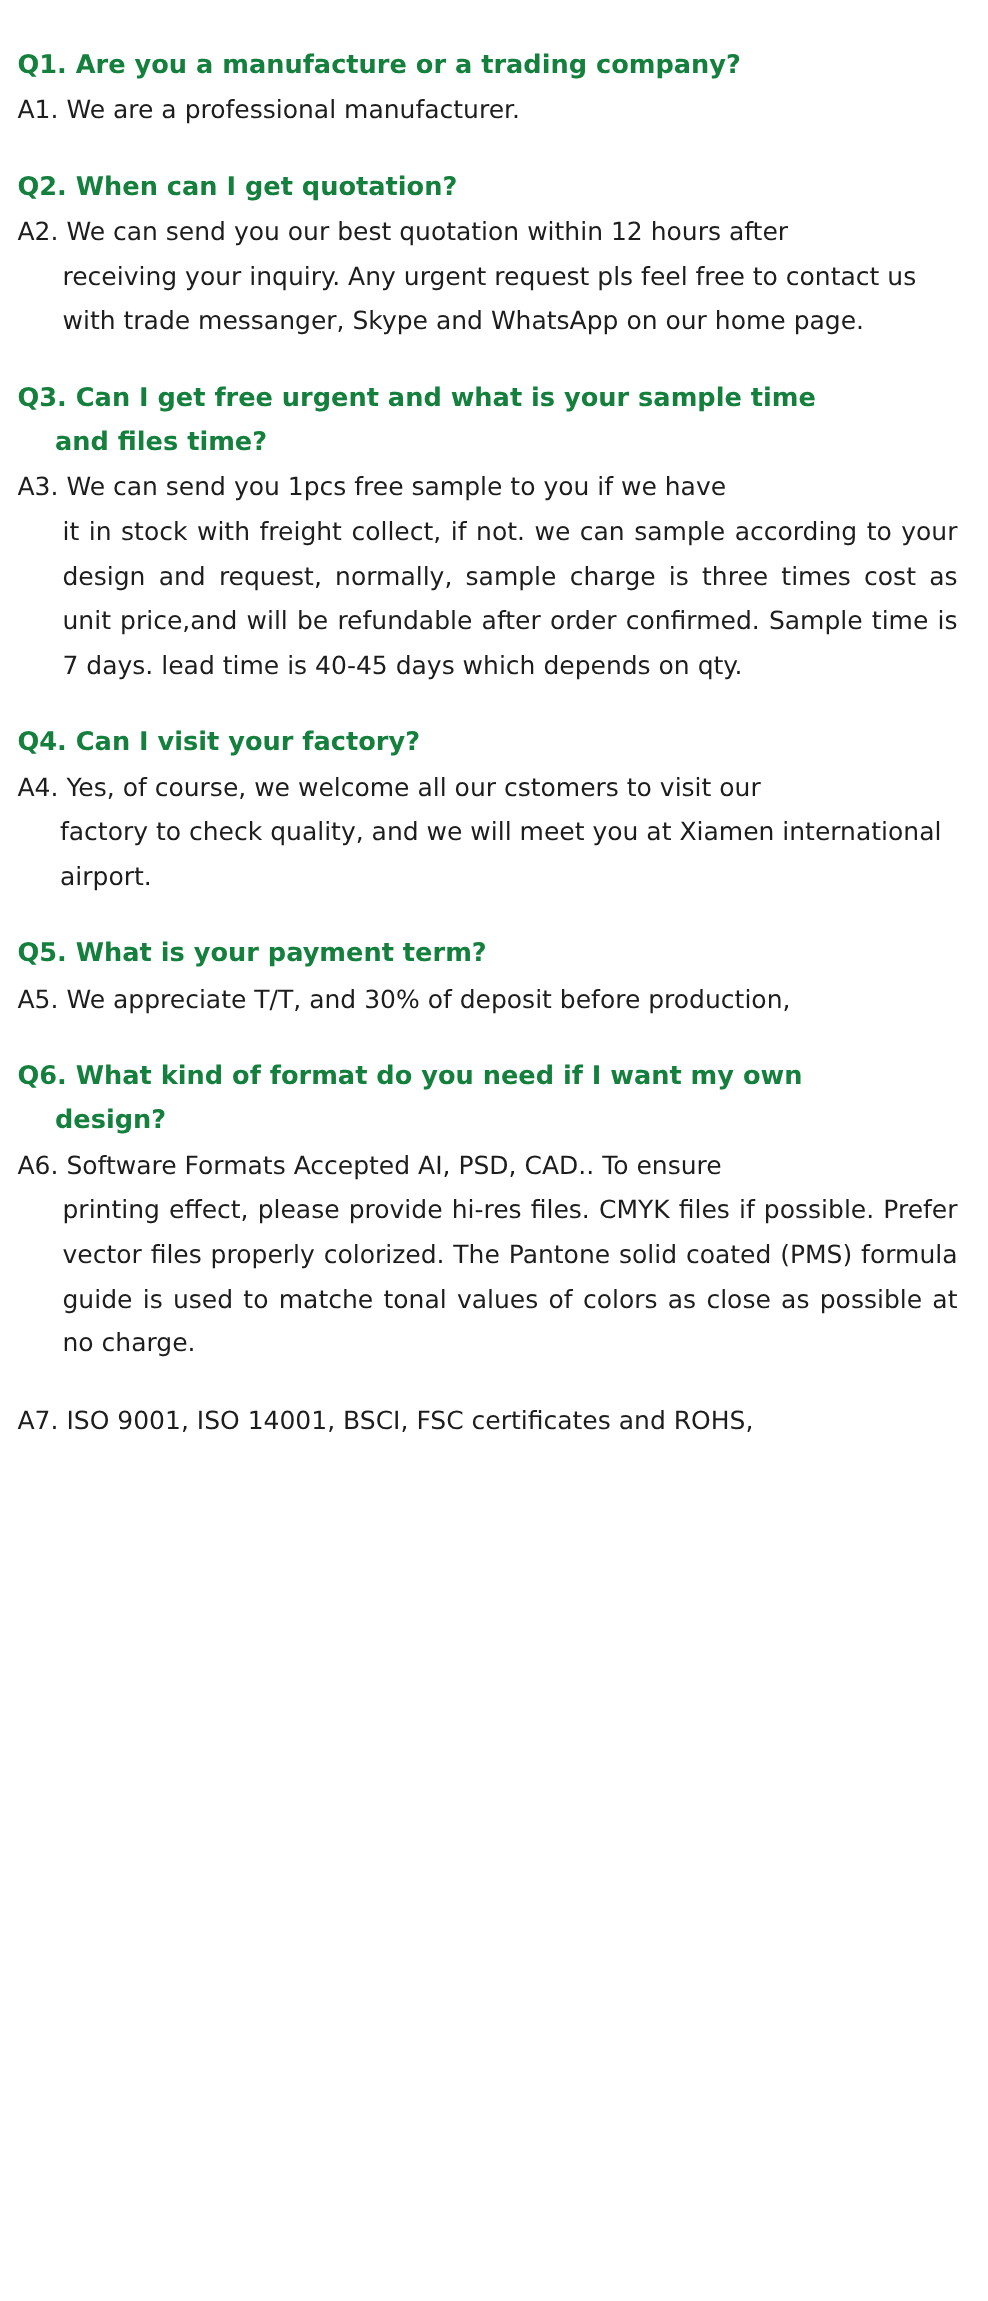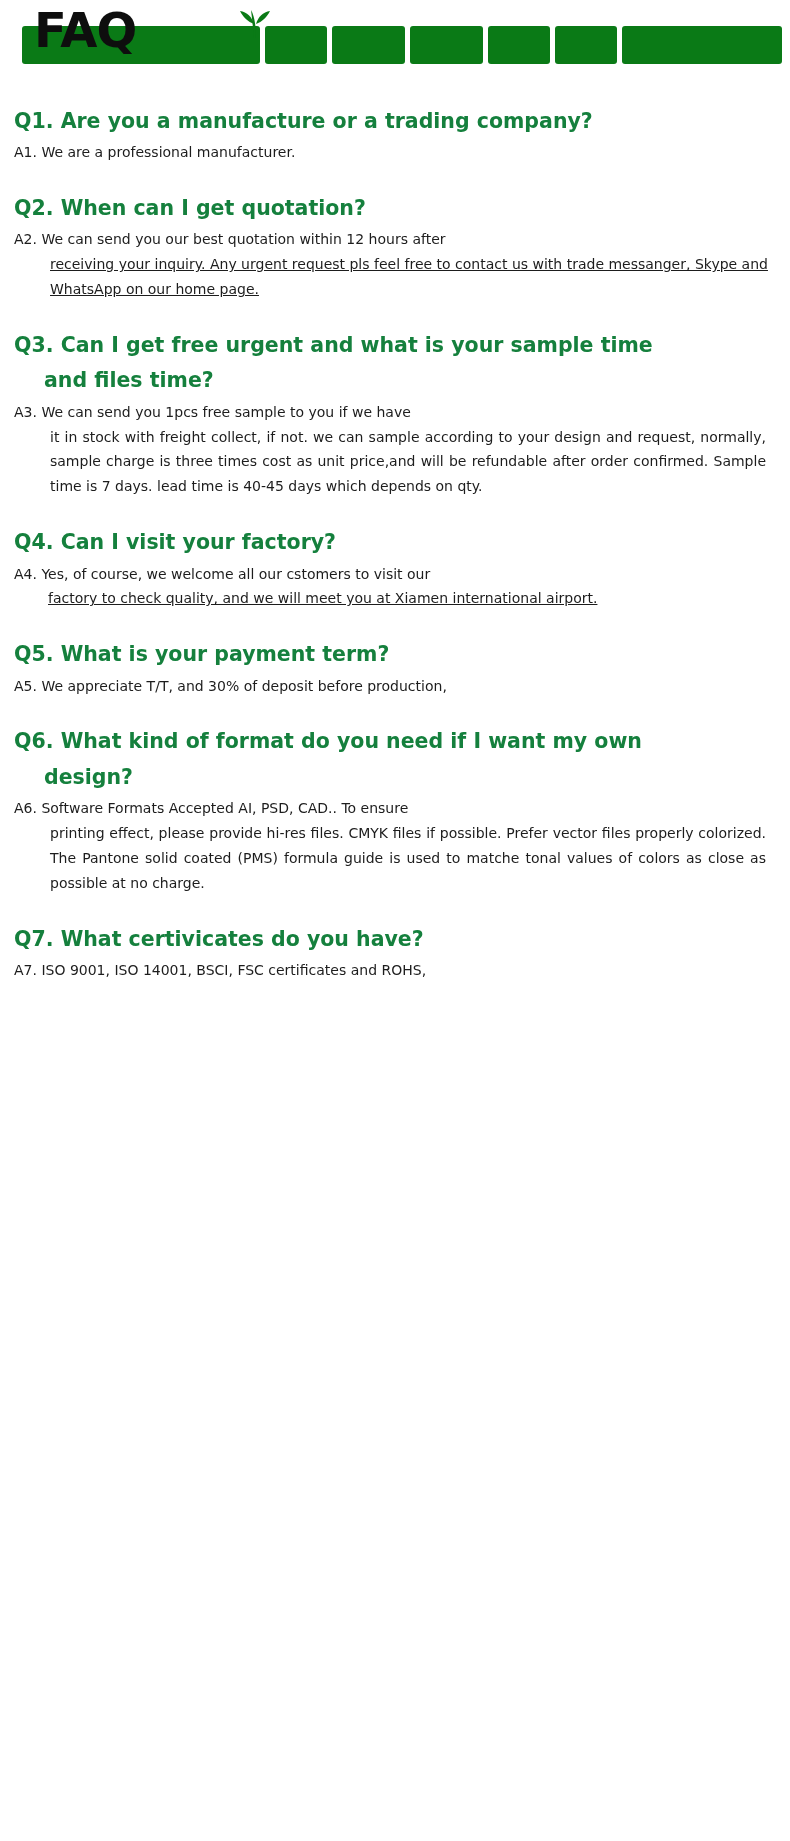--- a/index.html
+++ b/index.html
@@ -84,62 +84,44 @@
     line-height: 1.72;
     color: #15803d;
     margin: 0 0 1px 0;
     padding-left: 2px;
   }
   .question .qcont {
     display: block;
     padding-left: 30px;
   }
   .answer {
-    font-size: 14px;
+    font-size: 20px;
     line-height: 1.78;
     color: #1d1d1d;
     margin: 0;
     padding-left: 2px;
   }
   .answer .acont {
     display: block;
     padding-left: 36px;
-    text-decoration: underline;
   }
   .answer .acont.indent-sm { padding-left: 34px; }
   .answer .acont.indent-xs { padding-left: 30px; }
   .a-justify {
     display: block;
     padding-left: 36px;
     text-align: justify;
     padding-right: 12px;
   }
 </style>
 </head>
 <body>
 
 <div class="page">
 
-  <div class="banner">
-    <div class="bamboo">
-      <div class="seg s1"></div>
-      <div class="seg s2"></div>
-      <div class="seg s3"></div>
-      <div class="seg s4"></div>
-      <div class="seg s5"></div>
-      <div class="seg s6"></div>
-      <div class="seg s7"></div>
-    </div>
-    <svg class="leaf" viewBox="0 0 36 30">
-      <path d="M16 30 C15 20 14 10 13 2 C17 9 18 20 18 30 Z" fill="#0a7a16"></path>
-      <path d="M16 16 C10 14 5 9 2 3 C9 4 14 9 16 16 Z" fill="#0a7a16"></path>
-      <path d="M18 16 C24 14 29 9 32 3 C25 4 20 9 18 16 Z" fill="#0a7a16"></path>
-    </svg>
-    <div class="faq-title">FAQ</div>
-  </div>
 
   <div class="content">
 
     <div class="qa-block">
       <div class="question">
         <span>Q1.</span>
         <span>Are you a manufacture or a trading company?</span>
       </div>
       <div class="answer">
         <span>A1.</span>
@@ -202,24 +184,20 @@
         <span class="qcont">design?</span>
       </div>
       <div class="answer">
         <span>A6.</span>
         <span>Software Formats Accepted AI, PSD, CAD.. To ensure</span>
         <span class="a-justify">printing effect, please provide hi-res files. CMYK files if possible. Prefer vector files properly colorized. The Pantone solid coated (PMS) formula guide is used to matche tonal values of colors as close as possible at no charge.</span>
       </div>
     </div>
 
     <div class="qa-block">
-      <div class="question">
-        <span>Q7.</span>
-        <span>What certivicates do you have?</span>
-      </div>
       <div class="answer">
         <span>A7.</span>
         <span> ISO 9001, ISO 14001, BSCI, FSC certificates and ROHS,</span>
       </div>
     </div>
 
   </div>
 </div>
 
 </body></html>

